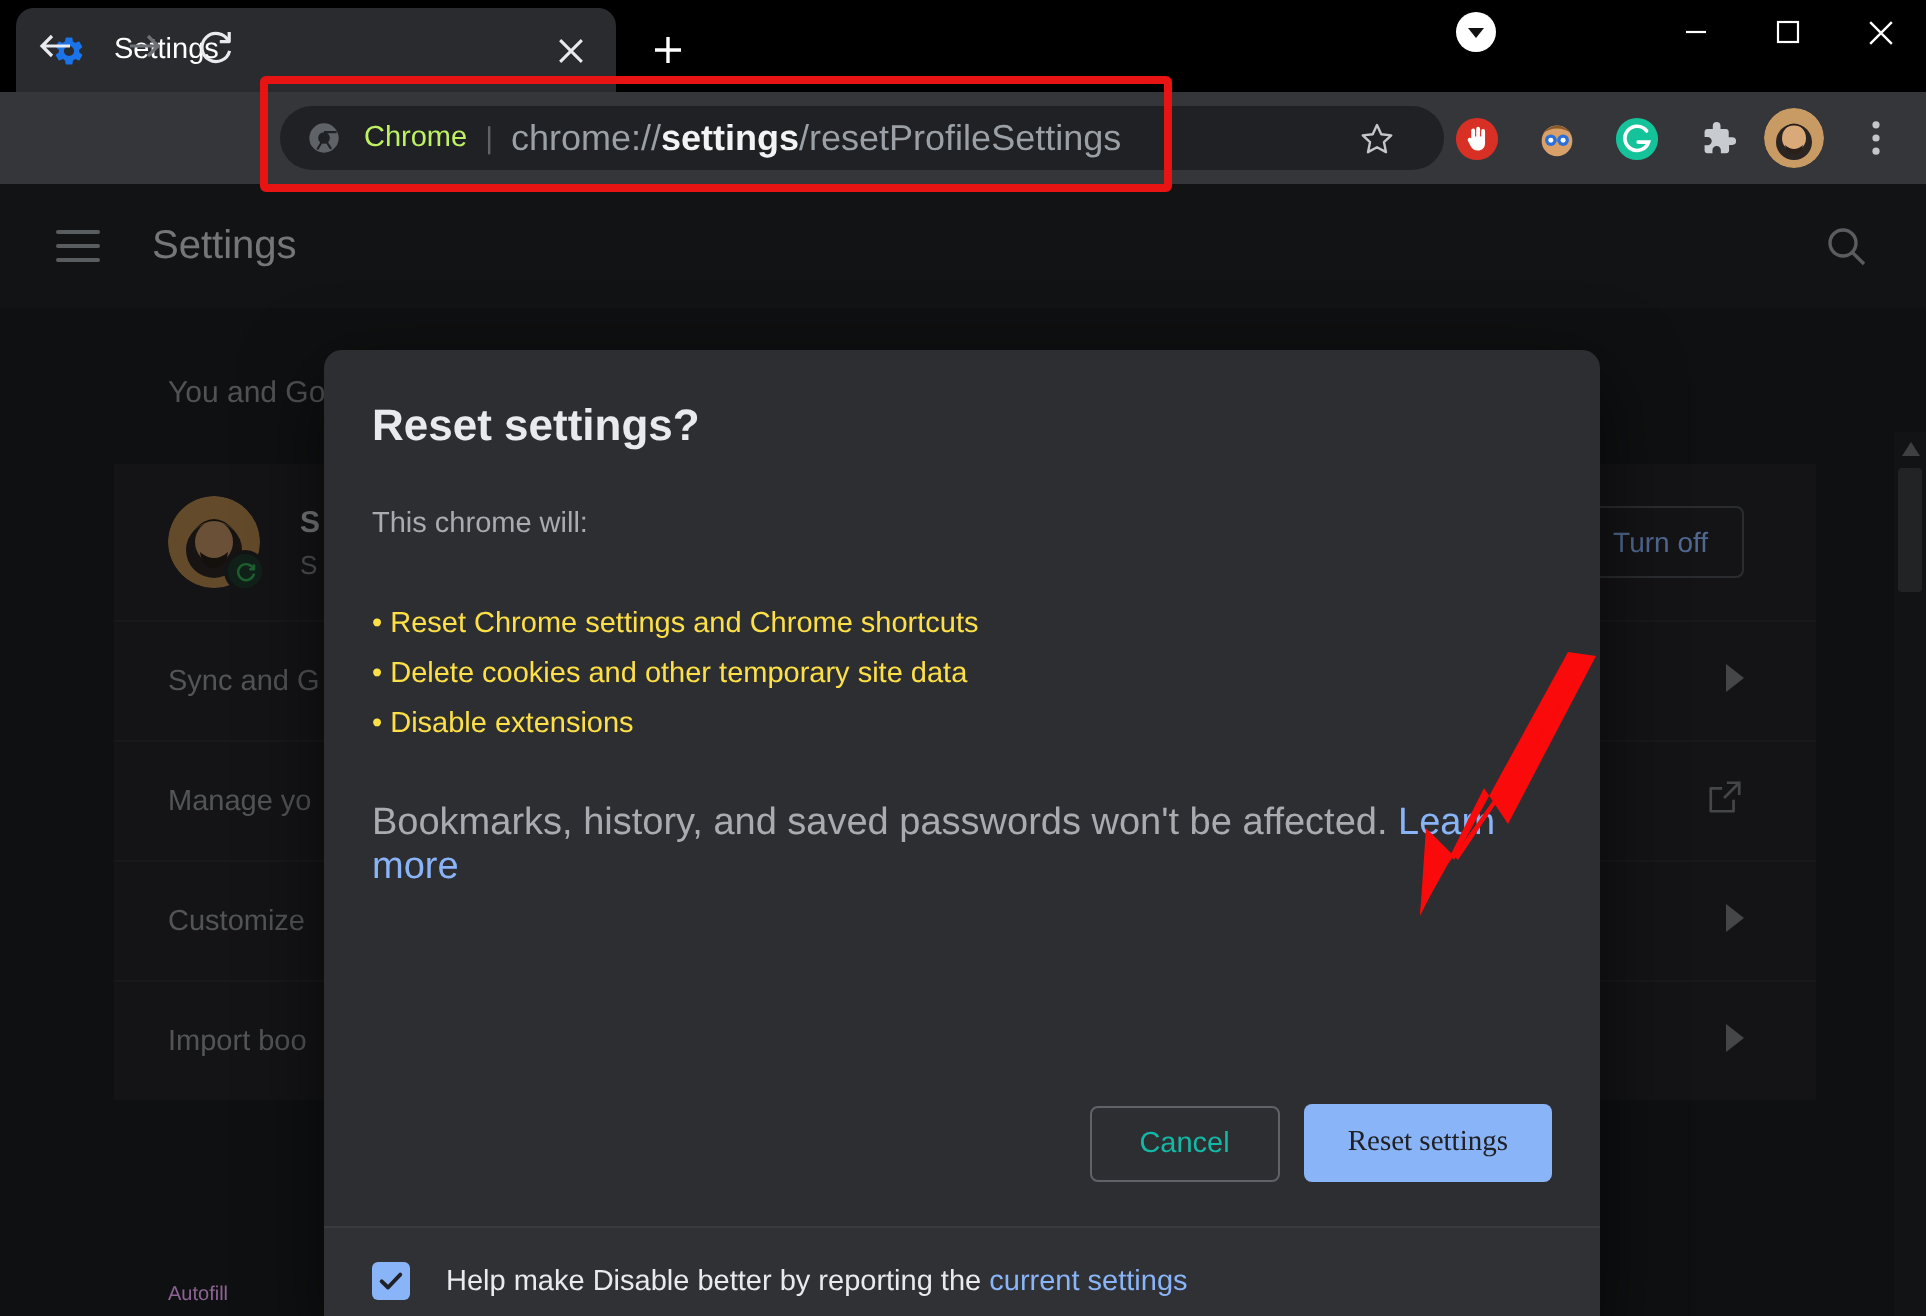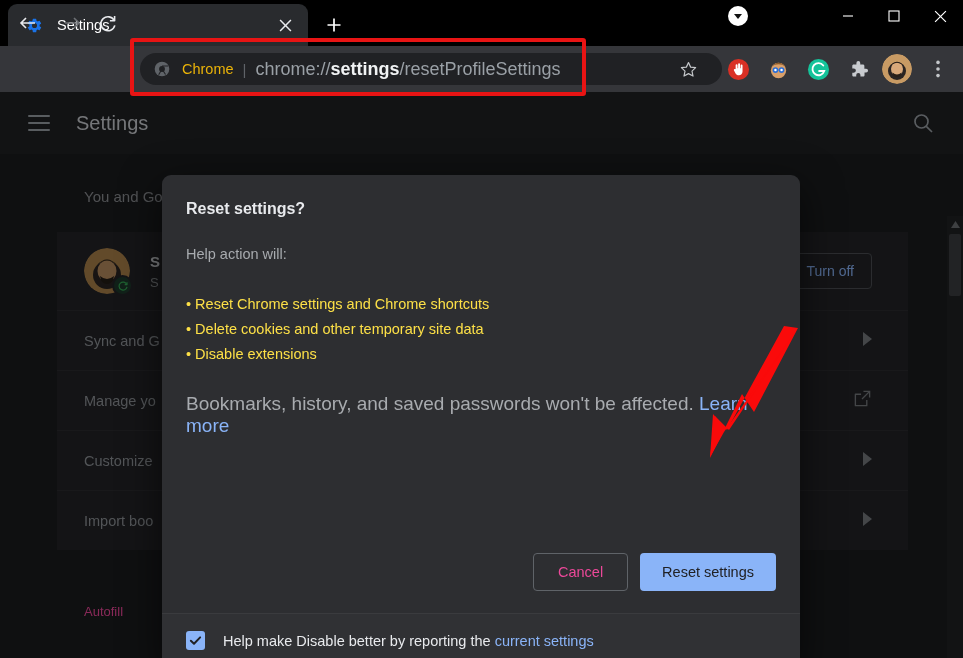--- a/index.html
+++ b/index.html
@@ -73,21 +73,21 @@
   .omnibox {
     position: absolute; left: 140px; top: 53px;
     width: 582px; height: 32px;
     background: #202124;
     border-radius: 16px;
     display: flex; align-items: center;
     padding: 0 14px;
     overflow: hidden;
   }
   .omni-icon { width: 16px; height: 16px; flex: 0 0 16px; margin-right: 12px; }
-  .omni-chip { color: #eab308; font-size: 14.5px; white-space: nowrap; }
+  .omni-chip { color: #bef264; font-size: 14.5px; white-space: nowrap; }
   .omni-sep { color: #5f6368; font-size: 15px; margin: 0 9px; }
   .omni-url { font-size: 18px; color: #9aa0a6; white-space: nowrap; }
   .omni-url b { color: #f1f3f4; font-weight: 700; }
 
   .star-btn {
     position: absolute; left: 672px; top: 53px;
     width: 32px; height: 32px; border-radius: 50%;
     display: flex; align-items: center; justify-content: center;
   }
   .ext-icon {
@@ -185,21 +185,21 @@
   .turnoff-btn {
     border: 1px solid #4a4d51; color: #8ab4f8;
     background: transparent;
     border-radius: 4px;
     padding: 9px 17px;
     font-size: 14px;
     font-family: "Liberation Sans", sans-serif;
     white-space: nowrap;
   }
   .autofill-title {
-    position: absolute; left: 84px; color: #ec4899; font-size: 13px;
+    position: absolute; left: 84px; color: #f0abfc; font-size: 10px; margin-top: 38px;
   }
   .ext-link { color: #76797d; }
 
   
   .scrollbar {
     position: absolute; right: 0; top: 62px; width: 16px; height: 504px;
     background: #202124;
   }
   .sb-arrow { width: 16px; height: 16px; display: flex; align-items: center; justify-content: center; }
   .sb-up { position: absolute; top: 0; left: 0; }
@@ -219,51 +219,51 @@
     position: absolute; left: 162px; top: 83px;
     width: 638px; height: 492px;
     background: #2d2e31;
     border-radius: 9px;
     box-shadow: 0 12px 40px rgba(0,0,0,0.6);
     overflow: hidden;
     display: flex; flex-direction: column;
   }
   .dlg-body { padding: 25px 24px 0 24px; flex: 1 1 auto; }
   .dlg-title {
-    color: #e8eaed; font-size: 16px; font-weight: 600;
+    color: #e8eaed; font-size: 22px; font-weight: 600;
     margin-bottom: 28px;
   }
   .dlg-lead { color: #a8abaf; font-size: 14.5px; margin-bottom: 30px; }
   .dlg-bullets { margin-bottom: 26px; }
   .dlg-bullet { color: #fde047; font-size: 14.5px; line-height: 25px; }
   .dlg-note { color: #a8abaf; font-size: 19px; }
   .dlg-link { color: #8ab4f8; text-decoration: none; }
   .dlg-actions {
     display: flex; justify-content: flex-end; align-items: center;
     gap: 12px;
     padding: 26px 24px 22px 24px;
   }
   .btn-cancel {
     border: 1px solid #5f6368;
     background: transparent;
-    color: #ec4899;
+    color: #14b8a6;
     border-radius: 4px;
     padding: 10px 24px;
     font-size: 14.5px;
     font-family: "Liberation Sans", sans-serif;
   }
   .btn-reset {
     border: none;
     background: #8ab4f8;
     color: #202124;
     border-radius: 4px;
     padding: 11px 22px;
     font-size: 14.5px;
     font-weight: 500;
-    font-family: Liberation Sans, sans-serif;
+    font-family: Liberation Serif, serif;
   }
   .dlg-footer {
     border-top: 1px solid #3a3b3e;
     background: #303134;
     display: flex; align-items: center;
     padding: 17px 24px;
     gap: 18px;
   }
   .checkbox {
     width: 19px; height: 19px; flex: 0 0 19px;
@@ -521,21 +521,21 @@
         <div class="sb-thumb"></div>
 
       </div>
     </div>
 
     <div class="scrim"></div>
 
     <div class="dialog">
       <div class="dlg-body">
         <div class="dlg-title">Reset settings?</div>
-        <div class="dlg-lead">Help action will:</div>
+        <div class="dlg-lead">This chrome will:</div>
         <div class="dlg-bullets">
           <div class="dlg-bullet">• Reset Chrome settings and Chrome shortcuts</div>
           <div class="dlg-bullet">• Delete cookies and other temporary site data</div>
           <div class="dlg-bullet">• Disable extensions</div>
         </div>
         <div class="dlg-note"><span>Bookmarks, history, and saved passwords won't be affected.</span>
           <a class="dlg-link" href="#">Learn more</a>
         </div>
       </div>
 

